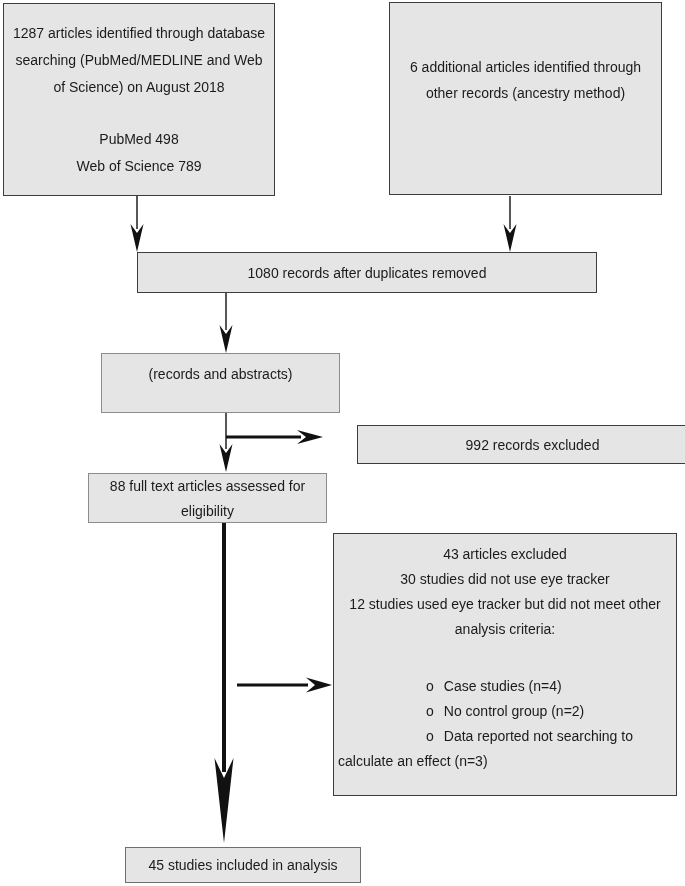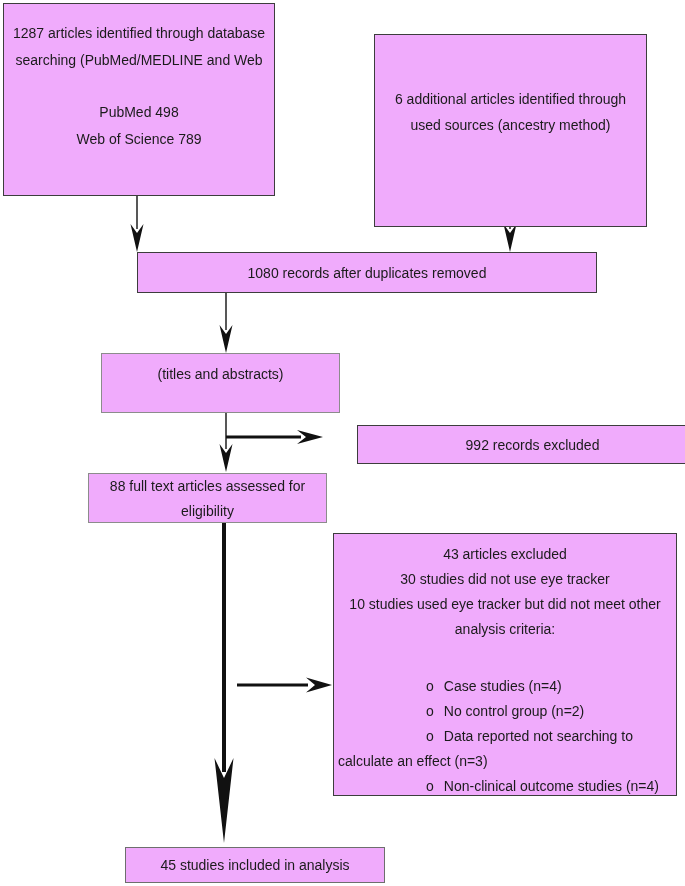--- a/index.html
+++ b/index.html
@@ -8,21 +8,21 @@
     width:685px;height:886px;
     background:#ffffff;
     font-family:"Liberation Sans","DejaVu Sans",sans-serif;
     color:#1b1b1b;
     font-size:14px;
     overflow:hidden;
   }
   #arrow-layer{position:absolute;left:0;top:0;z-index:0;}
   .fbox{
     position:absolute;
-    background:#f0abfc;
+    background:#e5e5e5;
     z-index:1;
     box-sizing:border-box;
     text-align:center;
   }
   .bd-dark{border:1px solid #3d3d3d;}
   .bd-gray{border:1px solid #8c8c8c;}
   .bd-mid{border:1px solid #6e6e6e;}
   .line{white-space:nowrap;}
   .vcenter{display:flex;align-items:center;justify-content:center;margin-left:33px;}
   
@@ -78,67 +78,65 @@
       <g>
         <line x1="237" y1="685" x2="308" y2="685" stroke-width="2.8"></line>
         <polygon points="332,685 306,677.5 315,685 306,692.5" stroke-width="0"></polygon>
       </g>
     </g>
   </svg>
 
   <div class="fbox bd-dark db-text" style="left:3px;top:3px;width:272px;height:193px;">
     <div class="line">1287 articles identified through database</div>
     <div class="line">searching (PubMed/MEDLINE and Web</div>
+    <div class="line">of Science) on August 2018</div>
     <div class="db-spacer"></div>
     <div class="line">PubMed 498</div>
     <div class="line">Web of Science 789</div>
   </div>
 
-  <div class="fbox bd-dark other-text" style="left:374px;top:2px;width:273px;height:193px;margin-top:32px;">
+  <div class="fbox bd-dark other-text" style="left:389px;top:2px;width:273px;height:193px;">
     <div class="line">6 additional articles identified through</div>
-    <div class="line">used sources (ancestry method)</div>
+    <div class="line">other records (ancestry method)</div>
   </div>
 
   <div class="fbox bd-dark vcenter" style="left:104px;top:252px;width:460px;height:41px;">
     <div class="line">1080 records after duplicates removed</div>
   </div>
 
   <div class="fbox bd-gray screen-text" style="left:101px;top:353px;width:239px;height:60px;">
-    <div class="line">(titles and abstracts)</div>
+    <div class="line">(records and abstracts)</div>
   </div>
 
   <div class="fbox bd-dark vcenter" style="left:324px;top:425px;width:351px;height:39px;">
     <div class="line">992 records excluded</div>
   </div>
 
   <div class="fbox bd-gray ft-text" style="left:88px;top:473px;width:239px;height:50px;">
     <div class="line">88 full text articles assessed for</div>
     <div class="line">eligibility</div>
   </div>
 
   <div class="fbox bd-dark excl-text" style="left:333px;top:533px;width:344px;height:263px;">
     <div class="line">43 articles excluded</div>
     <div class="line">30 studies did not use eye tracker</div>
-    <div class="line">10 studies used eye tracker but did not meet other</div>
+    <div class="line">12 studies used eye tracker but did not meet other</div>
     <div class="line">analysis criteria:</div>
     <div class="excl-spacer"></div>
     <div class="ex-bullet">
       <span class="marker">o</span><span>Case studies (n=4)</span>
     </div>
     <div class="ex-bullet">
       <span class="marker">o</span><span>No control group (n=2)</span>
     </div>
     <div class="ex-bullet">
       <span class="marker">o</span><span>Data reported not searching to</span>
     </div>
     <div class="ex-cont">
       <span>calculate an effect (n=3)</span>
     </div>
-    <div class="ex-bullet">
-      <span class="marker">o</span><span>Non-clinical outcome studies (n=4)</span>
-    </div>
   </div>
 
-  <div class="fbox bd-mid vcenter" style="left:92px;top:847px;width:260px;height:36px;">
+  <div class="fbox bd-mid vcenter" style="left:92px;top:847px;width:236px;height:36px;">
     <div class="line">45 studies included in analysis</div>
   </div>
 
 </div>
 
 </body></html>

